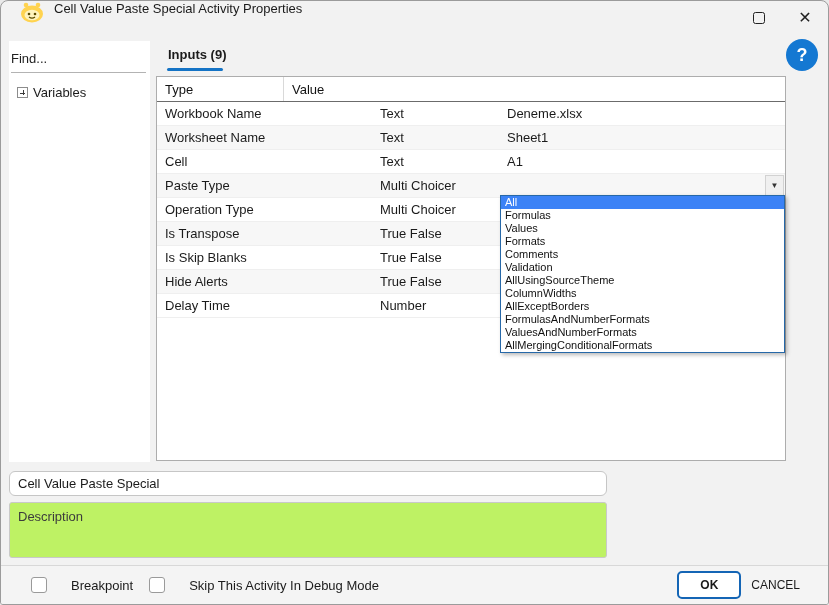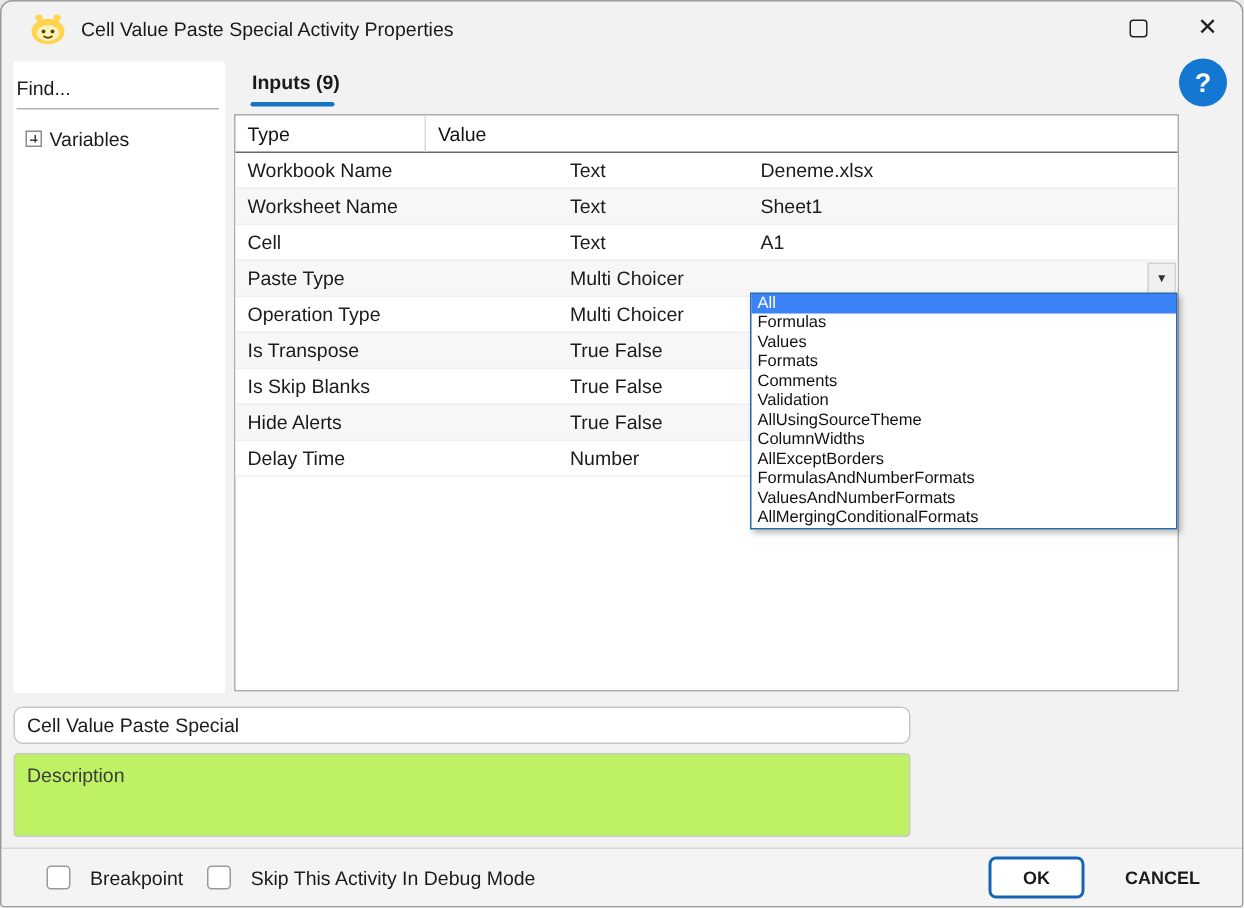--- a/index.html
+++ b/index.html
@@ -12,21 +12,21 @@
     background: #f2f2f2;
     border: 1px solid #9b9b9b;
     border-radius: 8px 8px 3px 3px;
     overflow: hidden;
     color: #1b1b1b;
   }
 
   
   .titlebar {
     position: absolute; left:0; top:0; right:0; height:36px;
-    display:flex; align-items:center;
+    display:flex; 
   }
   .app-icon { margin-left:18px; width:26px; height:22px; flex:0 0 auto; }
   .window-title { margin-left:9px; font-size:13px; color:#1a1a1a; }
   .titlebar-spacer { flex:1; }
   .caption-btn {
     width:46px; height:34px; display:flex; align-items:center; justify-content:center;
     cursor:default; background:transparent; border:none;
   }
   .maximize-glyph { width:12px; height:12px; border:1.4px solid #222; border-radius:2.5px; display:block; }
   .close-glyph { font-size:16px; color:#222; line-height:1; }
@@ -128,29 +128,29 @@
     position:absolute; left:0; right:0; bottom:0; height:39px;
     background:#f4f4f4; border-top:1px solid #d8d8d8;
     display:flex; align-items:center;
   }
   .checkbox {
     width:16px; height:16px; background:#fff; border:1px solid #9a9a9a;
     border-radius:3px; flex:0 0 auto;
   }
   .cb1 { margin-left:30px; }
   .cb2 { margin-left:16px; }
-  .cb-label { margin-left:13px; font-size:13px; color:#1b1b1b; }
+  .cb-label { margin-left:24px; font-size:13px; color:#1b1b1b; }
   .footer-spacer { flex:1; }
   .ok-button {
     width:64px; height:28px; background:#fff; border:2px solid #1465b5;
     border-radius:5px; font-size:12px; font-weight:bold; color:#1b1b1b;
     font-family:"Liberation Sans", sans-serif;
   }
   .cancel-button {
-    margin:0 28px 0 27px; font-size:12px; font-weight:bold; color:#1b1b1b;
+    margin:0 28px 0 10px; font-size:12px; font-weight:normal; color:#1b1b1b;
     background:none; border:none; font-family:"Liberation Sans", sans-serif;
   }
 </style>
 </head>
 <body>
 
 <div class="window">
 
   <div class="titlebar">
     <svg class="app-icon" viewBox="0 0 26 22">

